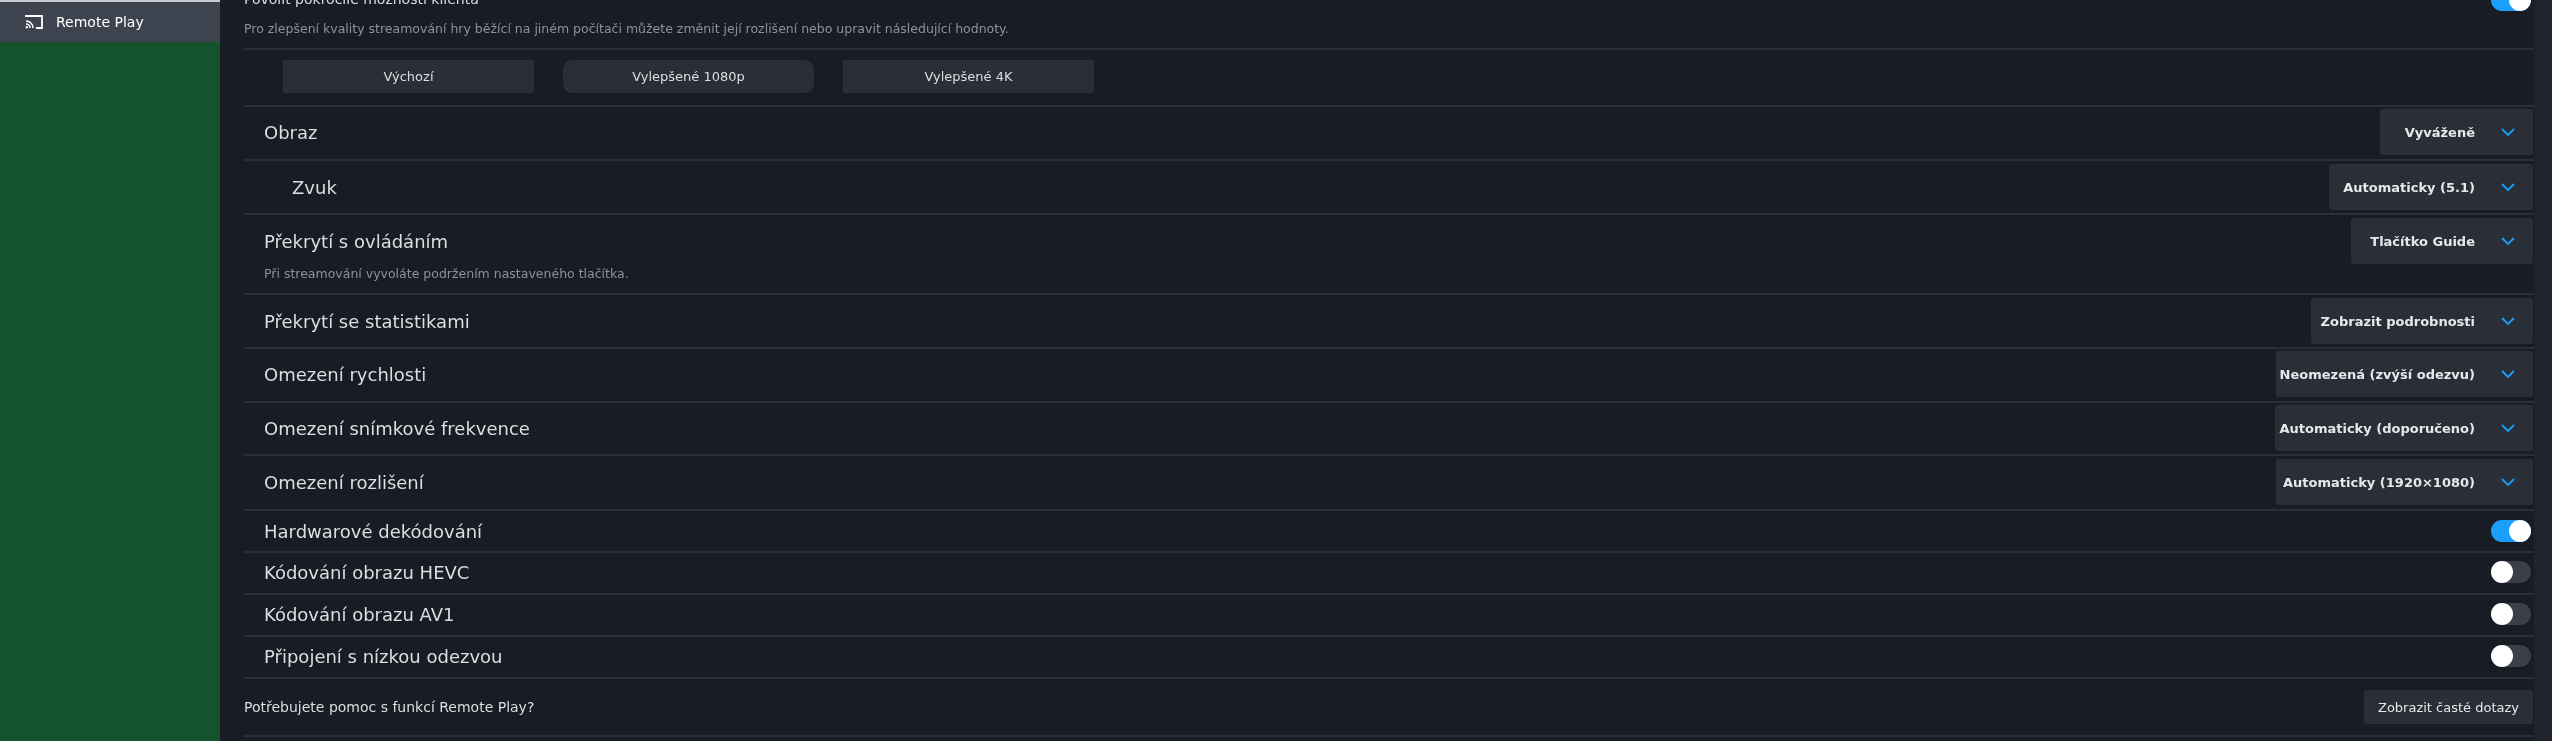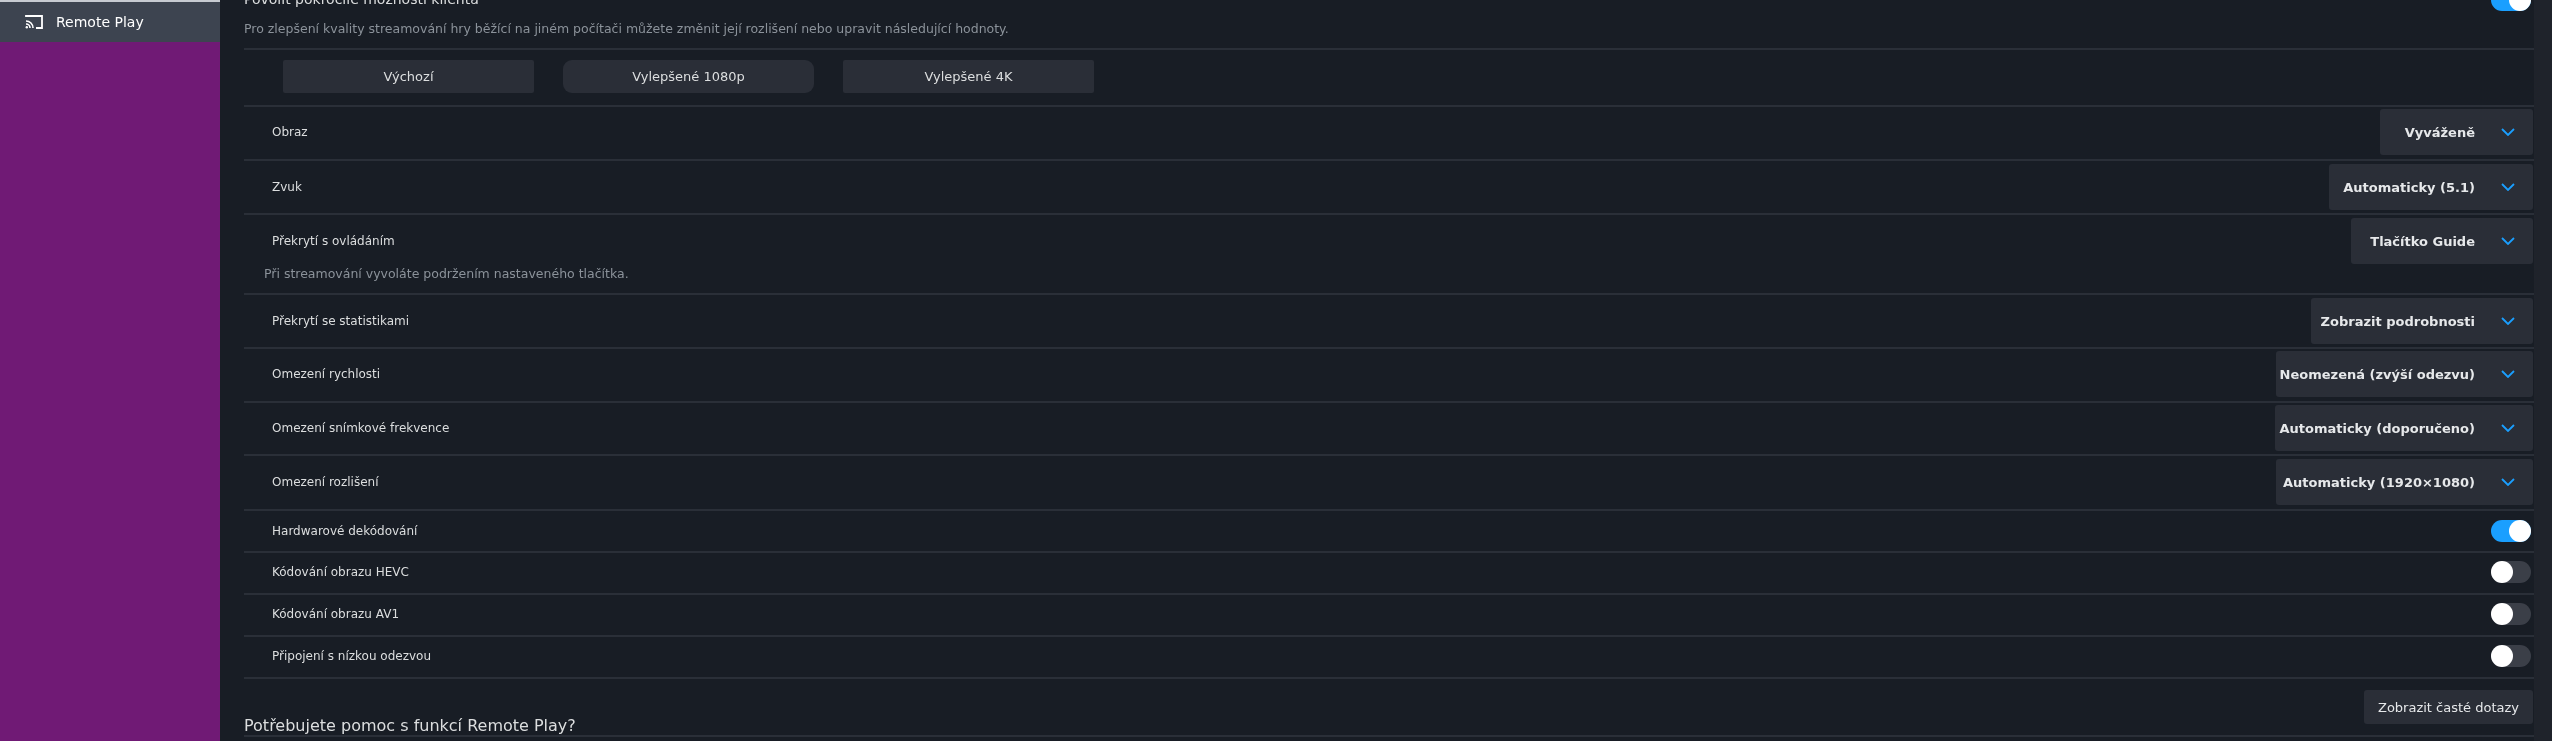--- a/index.html
+++ b/index.html
@@ -1,53 +1,53 @@
 <!DOCTYPE html>
 <html><head>
 <meta charset="utf-8">
 <style>
   html, body { margin:0; padding:0; }
   body {
     width:2552px; height:741px; overflow:hidden; position:relative;
     background:#181d25; font-family:"DejaVu Sans", sans-serif; color:#dcdedf;
   }
   .topstrip { position:absolute; left:0; top:0; width:220px; height:2px; background:#c7cbd1; }
-  .sidebar { position:absolute; left:0; top:0; width:220px; height:741px; background:#701a75; }
+  .sidebar { position:absolute; left:0; top:0; width:220px; height:741px; background:#14532d; }
   .side-item { position:absolute; left:0; width:220px; height:40px; display:flex; align-items:center; cursor:pointer; }
   .side-item.active { background:#3d4450; }
   .side-item .ic { position:absolute; left:25px; width:18px; height:18px; display:flex; align-items:center; justify-content:center; color:#b8bcbf; }
   .side-item.active .ic { color:#ffffff; }
   .side-item .lbl { position:absolute; left:56px; font-size:14px; color:#b8bcbf; }
   .side-item.active .lbl { color:#ffffff; }
 
   .main { position:absolute; left:220px; top:0; width:2314px; height:741px; background:#181d25; }
   .rightedge { position:absolute; left:2534px; top:0; width:18px; height:741px; background:#1f232b; }
 
   .txt { position:absolute; white-space:nowrap; }
   .title-partial { left:244px; top:-9px; font-size:14px; color:#dcdedf; }
   .desc { font-size:12.5px; color:#8b929a; }
   .divider { position:absolute; left:244px; width:2290px; height:2px; background:#2a2f38; }
 
   .preset { position:absolute; top:60px; width:251px; height:33px; background:#2a2e37; color:#dcdedf; font-size:13px;
             display:flex; align-items:center; justify-content:center; border-radius:2px; cursor:pointer;text-align:center; }
 
-  .row-label { position:absolute; left:272px; font-size:12px; color:#dcdedf; transform:translateY(-50%); white-space:nowrap; }
+  .row-label { position:absolute; left:264px; font-size:18px; color:#dcdedf; transform:translateY(-50%); white-space:nowrap; }
   .dropdown { position:absolute; right:19px; height:46px; background:#2a2e37; border-radius:3px; display:flex; align-items:center;
               justify-content:flex-end; cursor:pointer; transform:translateY(-50%); }
   .dropdown .val { font-size:13px; color:#e6e8ea; font-weight:bold; margin-right:26px; white-space:nowrap; }
   .dropdown .chev { width:14px; height:14px; margin-right:18px; display:flex; align-items:center; }
 
   .toggle { position:absolute; left:2491px; width:40px; height:22px; border-radius:11px; transform:translateY(-50%); cursor:pointer; }
   .toggle.on { background:#1a9fff; }
   .toggle.off { background:#3b3f48; }
   .toggle .knob { position:absolute; top:0; width:22px; height:22px; border-radius:50%; background:#ffffff; }
   .toggle.on .knob { right:0; }
   .toggle.off .knob { left:0; }
 
-  .help-label { position:absolute; left:244px; font-size:16px; color:#dcdedf; transform:translateY(-50%); white-space:nowrap;margin-top:18px; }
+  .help-label { position:absolute; left:244px; font-size:14px; color:#dcdedf; transform:translateY(-50%); white-space:nowrap; }
   .help-btn { position:absolute; right:19px; height:34px; padding:0 14px; background:#2a2e37; border-radius:3px; display:flex; align-items:center;
               font-size:13px; color:#e6e8ea; transform:translateY(-50%); cursor:pointer; }
 </style>
 </head>
 <body>
 
 <div class="sidebar">
   <div class="side-item active" style="top:2px;">
     <span class="ic">
       <svg width="18" height="14" viewBox="0 0 18 14">
@@ -81,21 +81,21 @@
 <div class="dropdown" style="top:132px; width:153px;">
   <span class="val">Vyváženě</span>
   <span class="chev">
       <svg width="14" height="8" viewBox="0 0 14 8">
         <path d="M1 1 L7 7 L13 1" stroke="#1a9fff" stroke-width="1.8" fill="none"></path>
       </svg>
     </span>
 </div>
 <div class="divider" style="top:159px;"></div>
 
-<div class="row-label" style="top:187px;">Zvuk</div>
+<div class="row-label" style="top:187px;margin-left:28px;">Zvuk</div>
 <div class="dropdown" style="top:187px; width:204px;">
   <span class="val">Automaticky (5.1)</span>
   <span class="chev">
       <svg width="14" height="8" viewBox="0 0 14 8">
         <path d="M1 1 L7 7 L13 1" stroke="#1a9fff" stroke-width="1.8" fill="none"></path>
       </svg>
     </span>
 </div>
 <div class="divider" style="top:213px;"></div>
 

